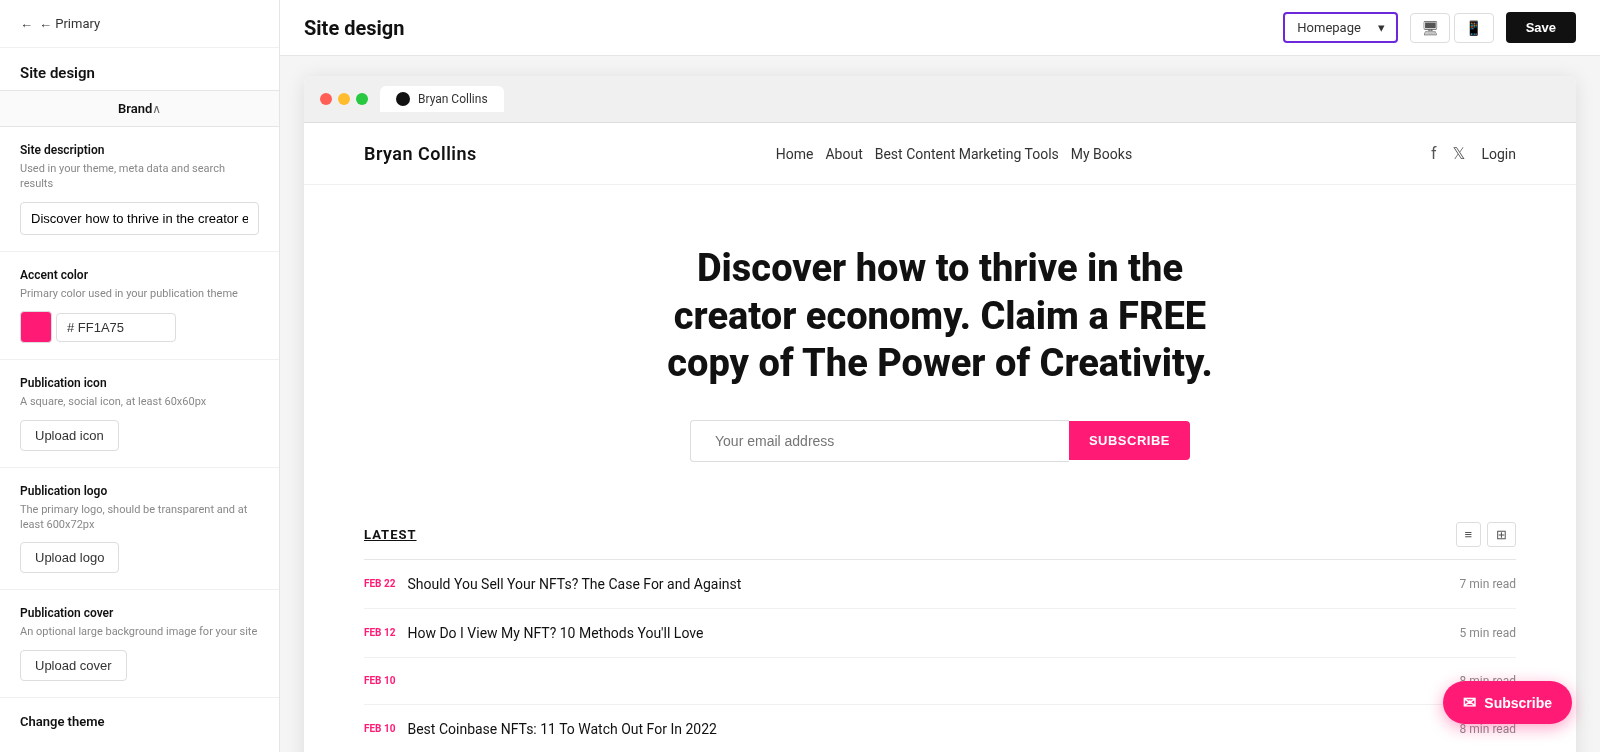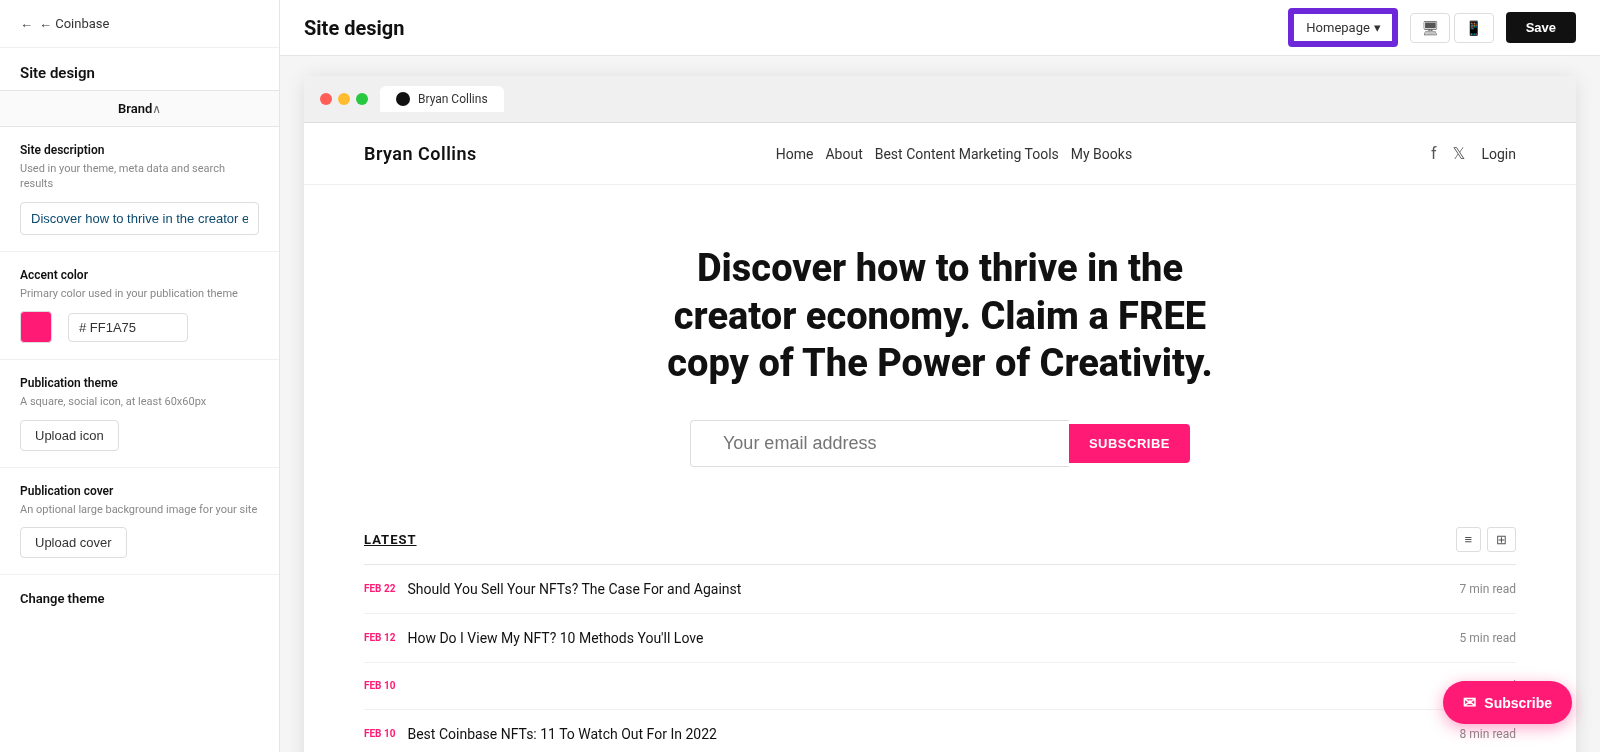--- a/index.html
+++ b/index.html
@@ -49,28 +49,28 @@
 
     .form-section { padding: 16px 20px; border-bottom: 1px solid #f0f0f0; }
     .form-label { font-size: 12px; font-weight: 600; color: #111; margin-bottom: 4px; }
     .form-hint { font-size: 11px; color: #888; margin-bottom: 10px; line-height: 1.4; }
     .form-input {
       width: 100%;
       border: 1px solid #ddd;
       border-radius: 4px;
       padding: 8px 10px;
       font-size: 13px;
-      color: #0c4a6e;
+      color: #000000;
       background: #fff;
     }
 
     .accent-row {
       display: flex;
       align-items: center;
-      gap: 16px;
+      gap: 4px;
     }
     .color-swatch {
       width: 32px;
       height: 32px;
       border-radius: 4px;
       background: #FF1A75;
       border: 1px solid #ddd;
       flex-shrink: 0;
     }
     .color-input {
@@ -110,29 +110,29 @@
       display: flex;
       align-items: center;
       justify-content: space-between;
       padding: 0 24px;
       height: 56px;
       flex-shrink: 0;
     }
     .top-bar-title { font-size: 20px; font-weight: 700; color: #111; }
     .top-bar-right { display: flex; align-items: center; gap: 12px; }
     .page-selector {
-      border: 6px solid #6d28d9;
+      border: 2px solid #6d28d9;
       border-radius: 4px;
       padding: 6px 12px;
       font-size: 13px;
       background: #fff;
       color: #333;
       display: flex;
       align-items: center;
-      gap: 4px;
+      gap: 17px;
       cursor: pointer;
     }
     .view-icons { display: flex; gap: 4px; }
     .view-icon-btn {
       border: 1px solid #ddd;
       border-radius: 4px;
       padding: 6px 10px;
       background: #fff;
       cursor: pointer;
       font-size: 14px;
@@ -220,22 +220,22 @@
       justify-content: center;
       gap: 0;
       max-width: 500px;
       margin: 0 auto;
     }
     .email-input {
       flex: 1;
       border: 1px solid #ddd;
       border-right: none;
       border-radius: 4px 0 0 4px;
-      padding: 12px 32px;
-      font-size: 18px;
+      padding: 12px 24px;
+      font-size: 14px;
       color: #999;
     }
     .subscribe-btn {
       background: #FF1A75;
       color: #fff;
       border: none;
       border-radius: 0 4px 4px 0;
       padding: 12px 20px;
       font-size: 13px;
       font-weight: 700;
@@ -295,21 +295,21 @@
       box-shadow: 0 4px 16px rgba(255,26,117,0.4);
     }
     .floating-subscribe .sub-icon { font-size: 16px; }
   </style>
 </head>
 <body>
 
 <div class="left-panel">
   <div class="back-link">
     <span>←</span>
-    <span>← Coinbase</span>
+    <span>← Primary</span>
   </div>
 
   <div class="panel-title">Site design</div>
 
   <div class="section-header">
     <span class="section-header-label">Brand</span>
     <span class="chevron">∧</span>
   </div>
 
   <div class="form-section">
@@ -321,25 +321,30 @@
   <div class="form-section">
     <div class="form-label">Accent color</div>
     <div class="form-hint">Primary color used in your publication theme</div>
     <div class="accent-row">
       <div class="color-swatch" style="background:#FF1A75;"></div>
       <input class="color-input" type="text" value="# FF1A75" style="">
     </div>
   </div>
 
   <div class="form-section">
-    <div class="form-label">Publication theme</div>
+    <div class="form-label">Publication icon</div>
     <div class="form-hint">A square, social icon, at least 60x60px</div>
     <button class="upload-btn">Upload icon</button>
   </div>
 
+  <div class="form-section">
+    <div class="form-label">Publication logo</div>
+    <div class="form-hint">The primary logo, should be transparent and at least 600x72px</div>
+    <button class="upload-btn">Upload logo</button>
+  </div>
 
   <div class="form-section">
     <div class="form-label">Publication cover</div>
     <div class="form-hint">An optional large background image for your site</div>
     <button class="upload-btn">Upload cover</button>
   </div>
 
   <div class="change-theme-row">
     <div class="change-theme-label">Change theme</div>
   </div>

